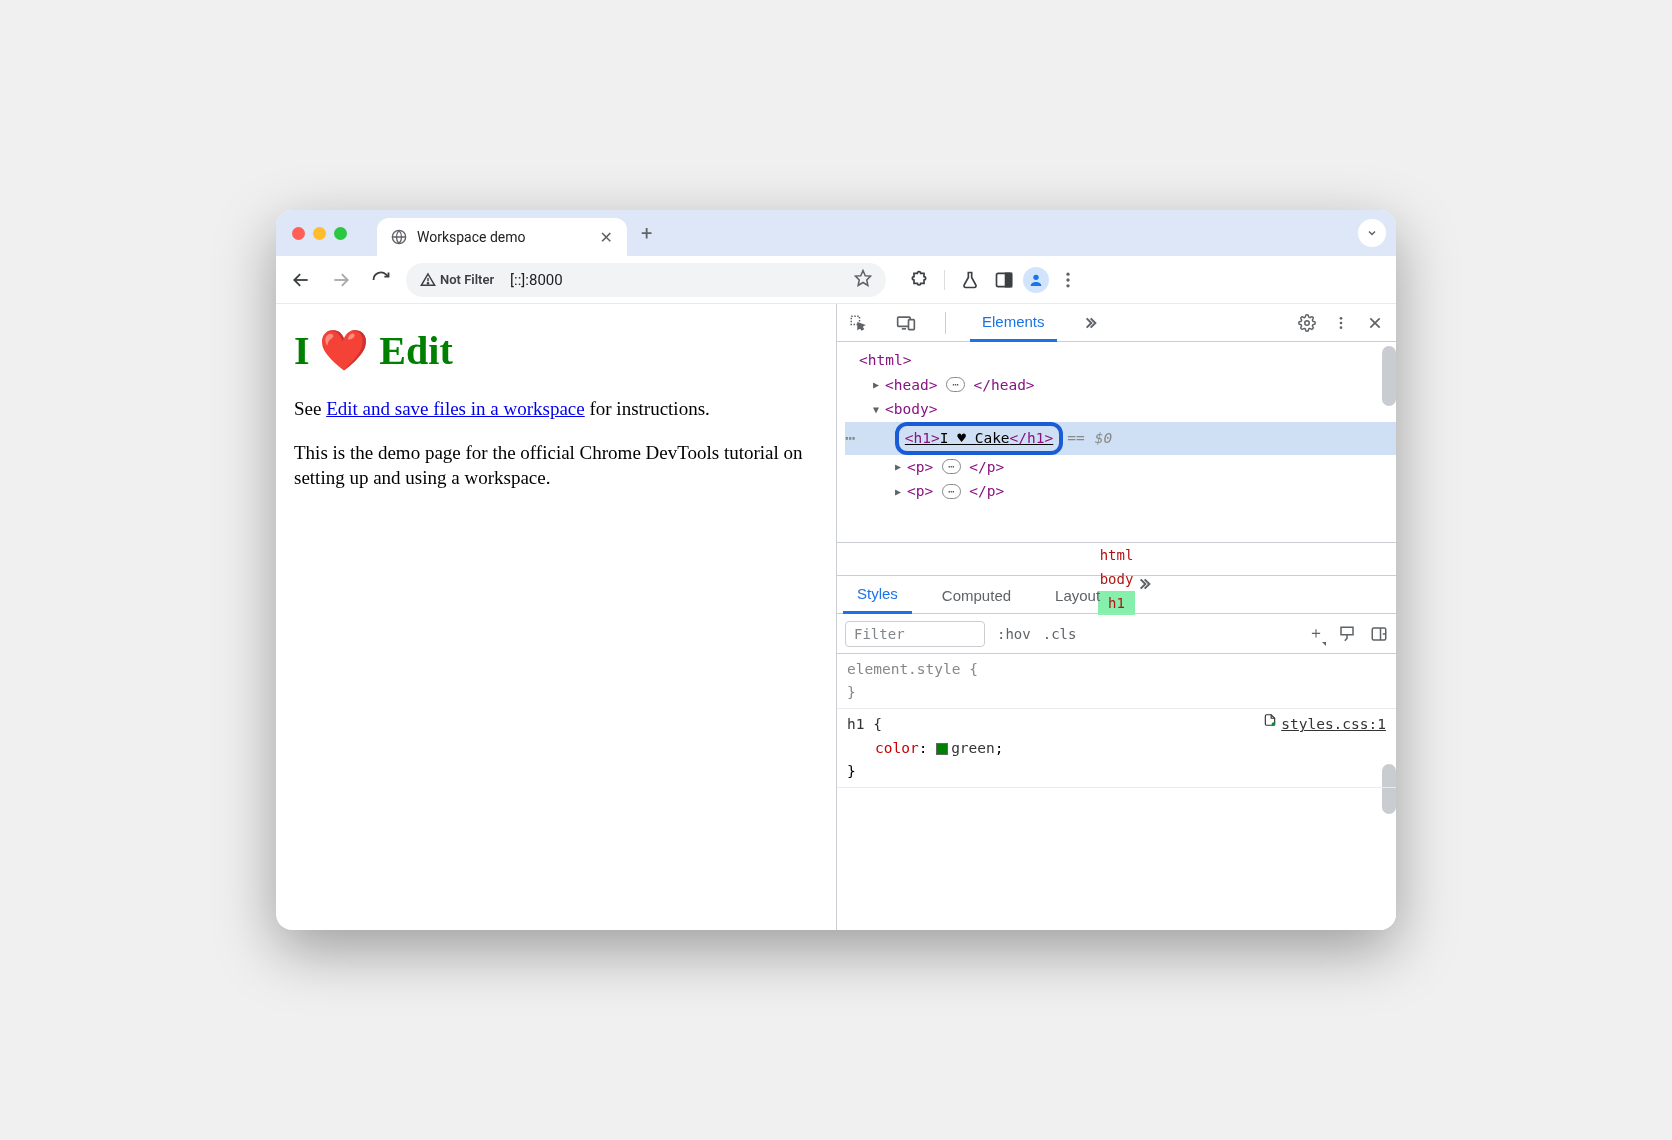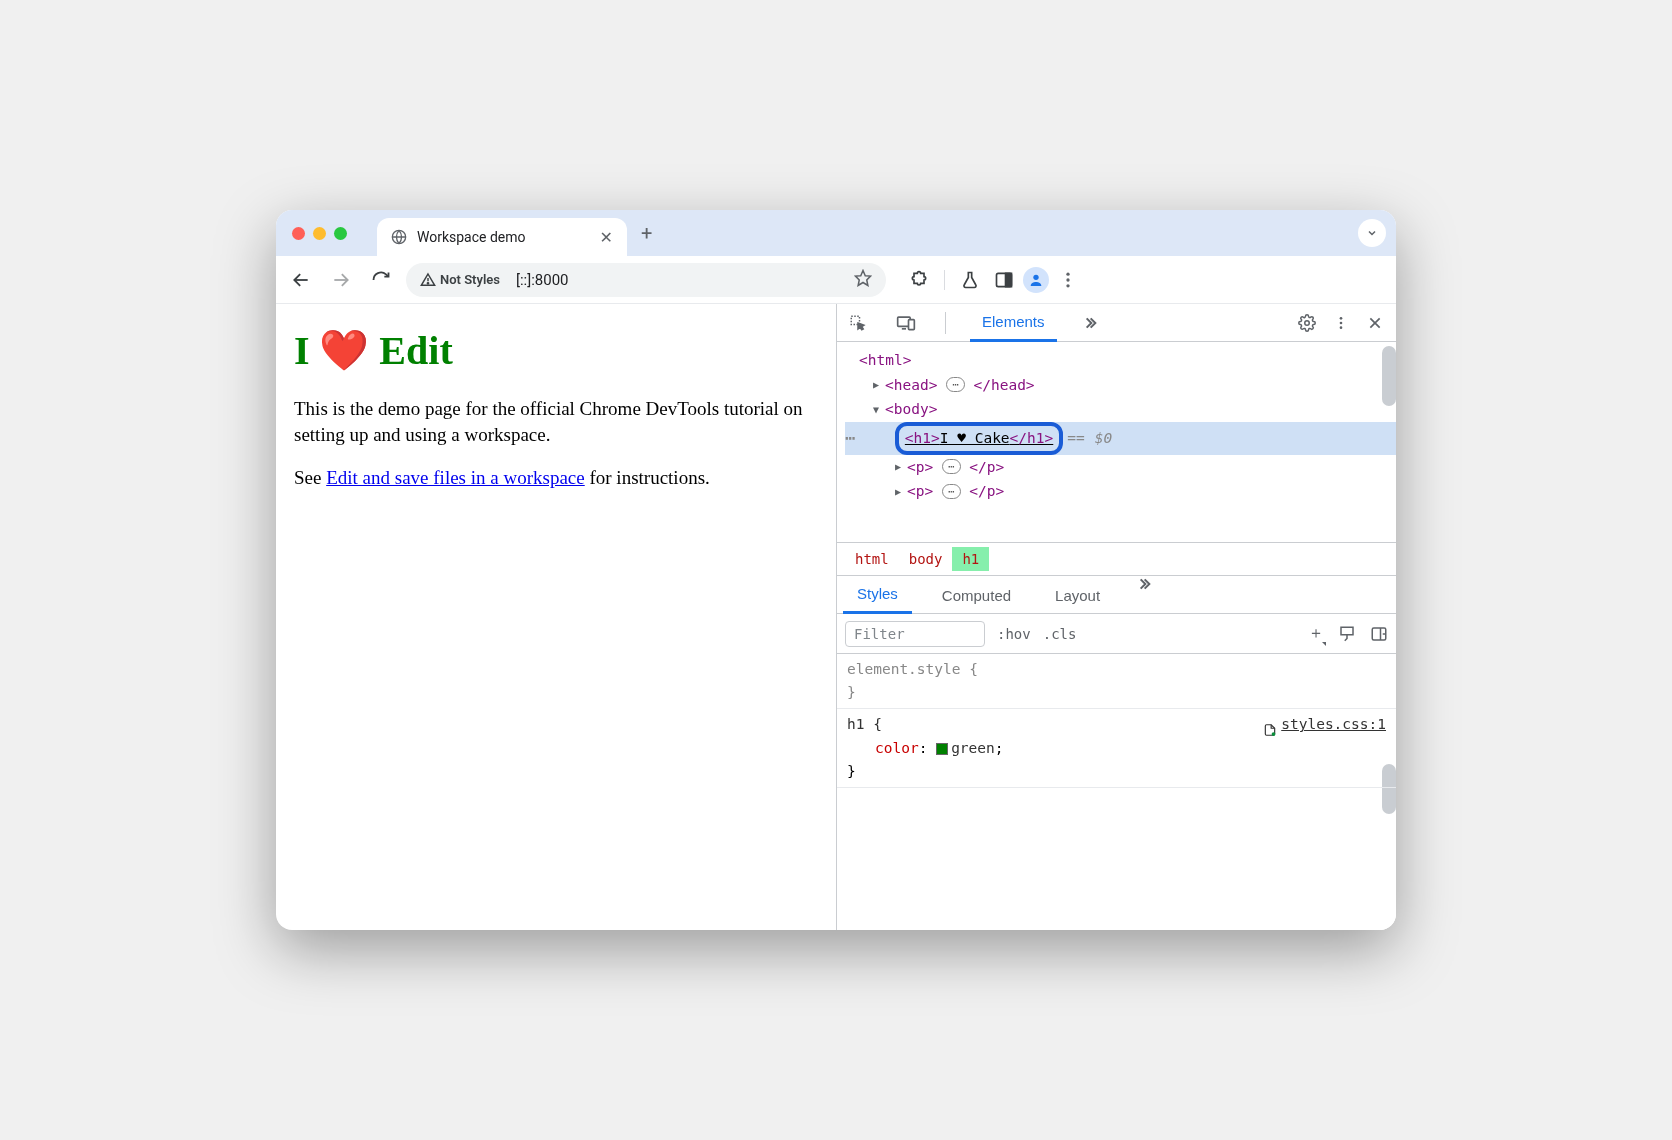--- a/index.html
+++ b/index.html
@@ -148,20 +148,21 @@
 .dots-left { color:#888; font-size:18px; letter-spacing: -1px; margin-right: 6px; }
 
 .domcrumb {
   height: 34px;
   border-top: 1px solid #cacdd1;
   border-bottom: 1px solid #cacdd1;
   display:flex; align-items:center;
   padding: 0 8px;
   font-family: Menlo, monospace;
   font-size: 14px;
+  flex-direction: column;
 }
 .crumb { padding: 4px 10px; color:#b31412; }
 .crumb.active { background:#86efac; }
 
 .styletabs {
   height: 38px;
   display:flex; align-items:flex-start;
   border-bottom: 1px solid #cacdd1;
   padding: 0 6px;
   gap: 16px;
@@ -189,21 +190,21 @@
   font-size: 14.5px;
   line-height: 1.6;
   overflow:auto;
 }
 .ruleblock { padding: 4px 10px; border-bottom: 1px solid #e8eaed; position:relative; }
 .selector { color:#333; }
 .prop { margin-left: 28px; }
 .propname { color:#c80000; }
 .propval { color:#333; }
 .swatch { display:inline-block; width:12px; height:12px; background:green; border:1px solid #666; vertical-align:middle; margin-right:3px; }
-.sourcelink { position:absolute; right:10px; top:4px; color:#333; text-decoration: underline; display:flex; align-items:flex-end; gap:4px; }
+.sourcelink { position:absolute; right:10px; top:4px; color:#333; text-decoration: underline; display:flex; align-items:flex-start; gap:4px; }
 .fileicon { width:14px; height:14px; }
 .dt-scroll { position:absolute; right:0; top:38px; width:14px; background:#c9cdd2; border-radius:7px; }
 </style>
 </head>
 <body>
 
 <div class="window">
 
   <div class="tabbar">
     <div class="traffic">
@@ -248,21 +249,21 @@
           <polyline points="21 3 21 8 16 8"></polyline>
         </svg>
     </div>
     <div class="omnibox">
       <div class="secure-chip">
         <svg width="16" height="16" viewBox="0 0 24 24" fill="none" stroke="#3c4043" stroke-width="2.2">
             <path d="M12 3 L22 20 H2 Z"></path>
             <line x1="12" y1="9" x2="12" y2="14"></line>
             <circle cx="12" cy="17" r="1" fill="#3c4043"></circle>
           </svg>
-        <span>Not Styles</span>
+        <span>Not Filter</span>
       </div>
       <span class="urltext">[::]:8000</span>
       <span class="omni-star">
         <svg width="18" height="18" viewBox="0 0 24 24" fill="none" stroke="#5f6368" stroke-width="2">
             <polygon points="12 2 15 9 22 9.5 17 14.5 18.5 22 12 18 5.5 22 7 14.5 2 9.5 9 9"></polygon>
           </svg>
       </span>
     </div>
     <div class="addr-actions">
       <div class="iconbtn">
@@ -296,24 +297,24 @@
             <circle cx="12" cy="19" r="2"></circle>
           </svg>
       </div>
     </div>
   </div>
 
   <div class="content">
 
     <div class="page">
       <h1>I ❤️ Edit</h1>
-      <p>This is the demo page for the official Chrome DevTools tutorial on setting up and using a workspace.</p>
       <p>
         <span>See </span><a href="#">Edit and save files in a workspace</a><span> for instructions.</span>
       </p>
+      <p>This is the demo page for the official Chrome DevTools tutorial on setting up and using a workspace.</p>
     </div>
 
     <div class="devtools">
       <div class="dt-scroll" style="height:60px; top:42px;"></div>
       <div class="dt-scroll" style="height:50px; top:460px;"></div>
 
       <div class="dt-toolbar">
         <div class="tool">
           <svg width="18" height="18" viewBox="0 0 24 24" fill="none" stroke="#5f6368" stroke-width="2">
               <rect x="3" y="3" width="11" height="11" stroke-dasharray="2 2"></rect>

